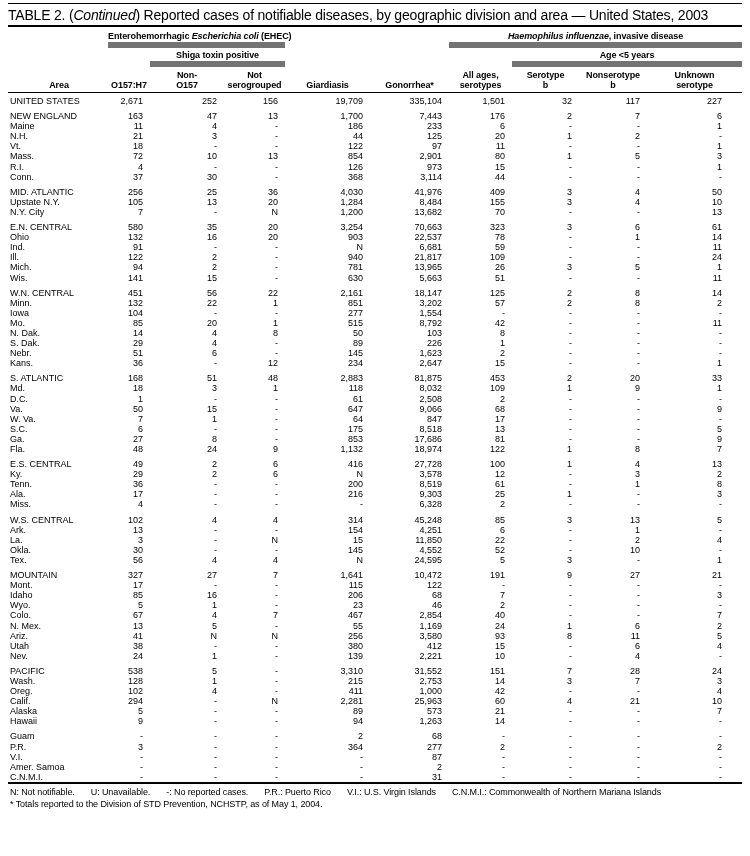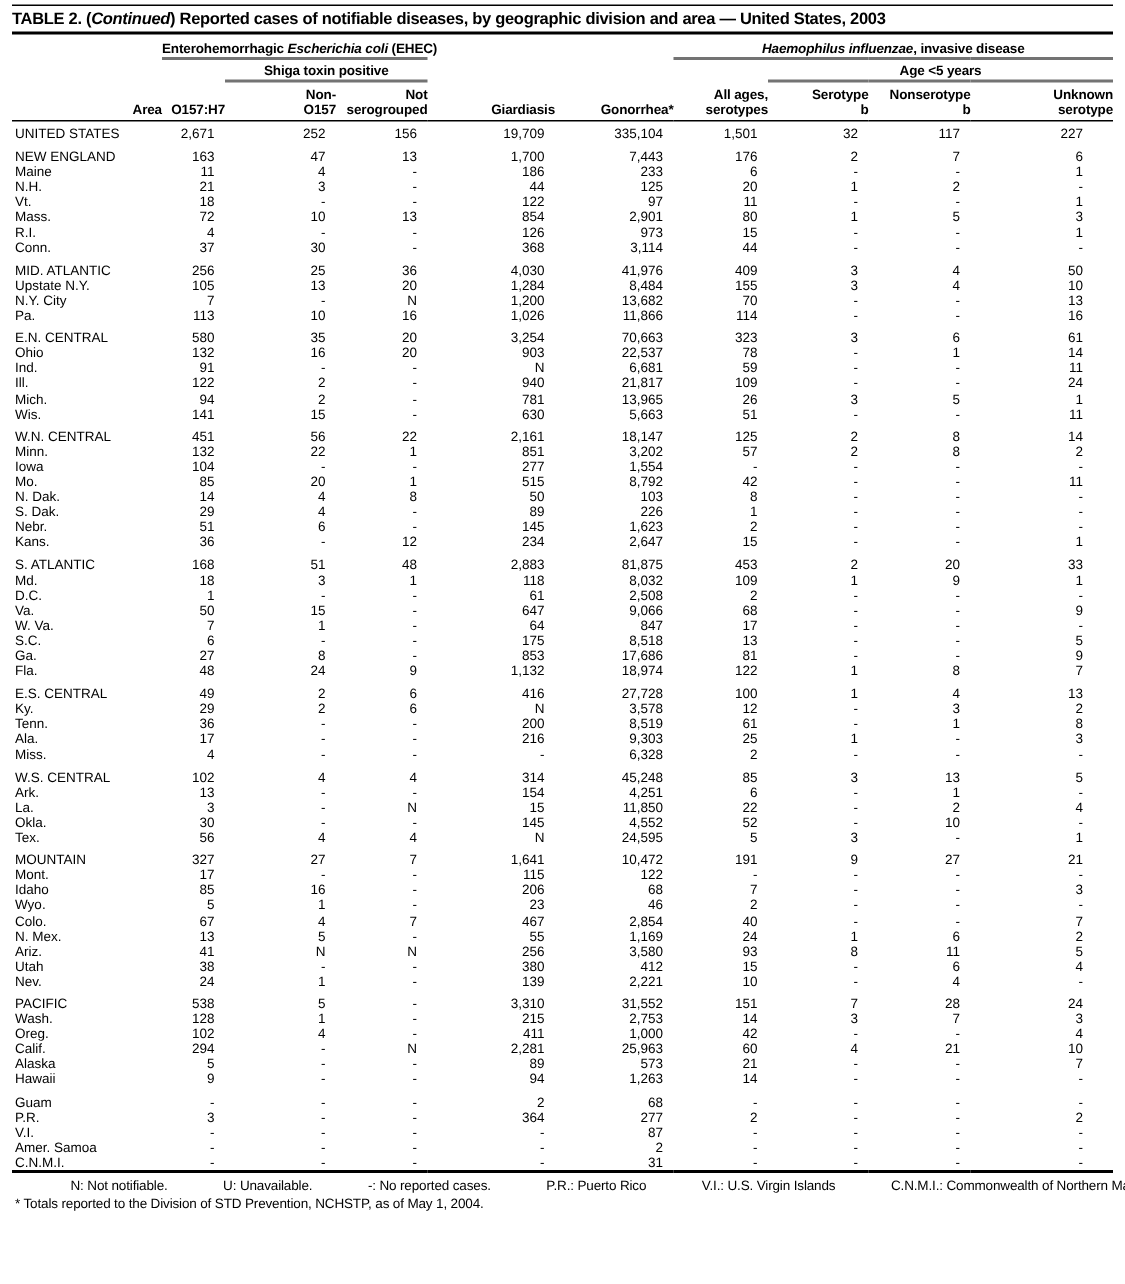--- a/index.html
+++ b/index.html
@@ -1,33 +1,33 @@
 <!DOCTYPE html>
 <html><head>
 <meta charset="utf-8">
 <style>
   html,body{margin:0;padding:0;background:#fff;color:#000;}
   body{width:750px;height:856px;font-family:"Liberation Sans",sans-serif;overflow:hidden;}
   .page{padding:0 8px;}
   .top-rule{border-top:1px solid #000;margin-top:3px;}
-  .title{font-size:11px;font-weight:bold;padding:3px 0 2px;white-space:nowrap;letter-spacing:-0.2px;}
+  .title{font-size:14px;font-weight:normal;padding:3px 0 2px;white-space:nowrap;letter-spacing:-0.2px;}
   .title-rule{border-top:2px solid #000;margin-bottom:2px;}
   table{width:734px;border-collapse:collapse;table-layout:fixed;border-bottom:2px solid #000;}
   th,td{margin:0;padding:0;font-size:9px;overflow:visible;}
   thead th{font-weight:bold;vertical-align:bottom;line-height:10px;white-space:nowrap;letter-spacing:-0.1px;}
-  th.spanner{text-align:center;border-bottom:2px solid #737373;padding-bottom:1px;height:12px;}
-  tr.colhead-row th{border-bottom:1.5px solid #000;padding-bottom:2px;text-align:right;height:23px;}
-  tr.colhead-row th.area-h{text-align:right;padding-left:2px;}
+  th.spanner{text-align:center;border-bottom:6px solid #737373;padding-bottom:1px;height:12px;}
+  tr.colhead-row th{border-bottom:1.5px solid #000;padding-bottom:2px;text-align:center;height:23px;}
+  tr.colhead-row th.area-h{text-align:center;padding-left:2px;}
   tbody td{text-align:right;padding-right:7px;line-height:10.1px;white-space:nowrap;}
   tbody td.area{text-align:left;padding-left:2px;padding-right:0;}
   tbody td:last-child{padding-right:20px;}
   tbody tr.first td{padding-top:5px;}
   tbody.us tr.first td{padding-top:3px;}
   .footnotes{width:734px;font-size:9px;letter-spacing:-0.1px;}
-  .fn-line1{display:flex;gap:37px;padding:3px 2px 0;white-space:nowrap;margin-left:37px;}
+  .fn-line1{display:flex;gap:16px;padding:3px 2px 0;white-space:nowrap;}
   .fn-line2{padding:2px 2px 0;white-space:nowrap;}
   i{font-style:italic;}
 </style>
 </head>
 <body>
 
 <div class="page">
   <div class="top-rule"></div>
   <div class="title"><span>TABLE 2. (</span><i>Continued</i><span>) Reported cases of notifiable diseases, by geographic division and area — United States, 2003</span></div>
   <div class="title-rule"></div>
@@ -231,32 +231,20 @@
           <td>7</td>
           <td>-</td>
           <td>N</td>
           <td>1,200</td>
           <td>13,682</td>
           <td>70</td>
           <td>-</td>
           <td>-</td>
           <td>13</td>
         </tr>
-        <tr>
-          <td class="area">Pa.</td>
-          <td>113</td>
-          <td>10</td>
-          <td>16</td>
-          <td>1,026</td>
-          <td>11,866</td>
-          <td>114</td>
-          <td>-</td>
-          <td>-</td>
-          <td>16</td>
-        </tr>
       </tbody>
       <tbody>
         <tr class="first">
           <td class="area">E.N. CENTRAL</td>
           <td>580</td>
           <td>35</td>
           <td>20</td>
           <td>3,254</td>
           <td>70,663</td>
           <td>323</td>

